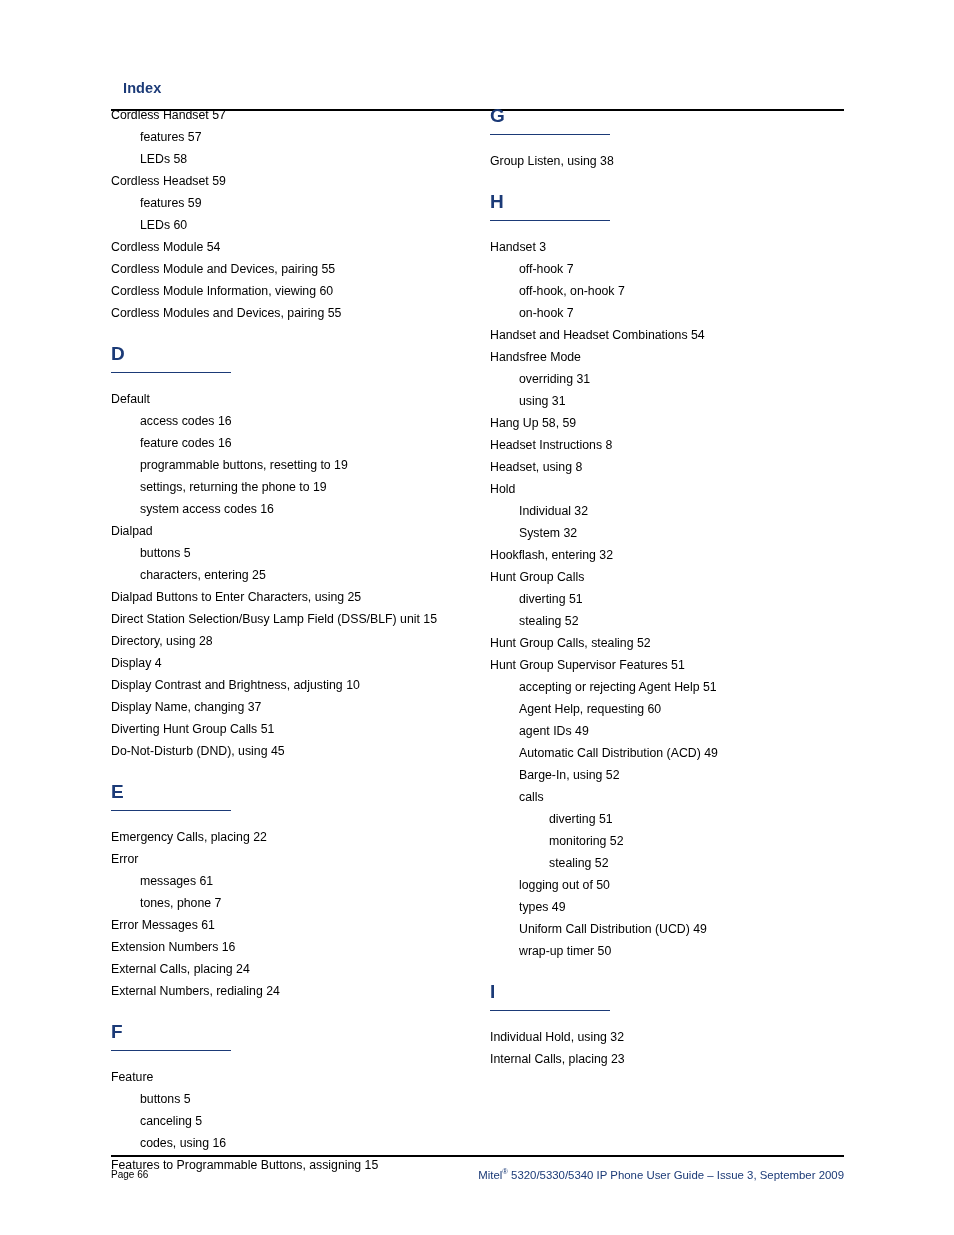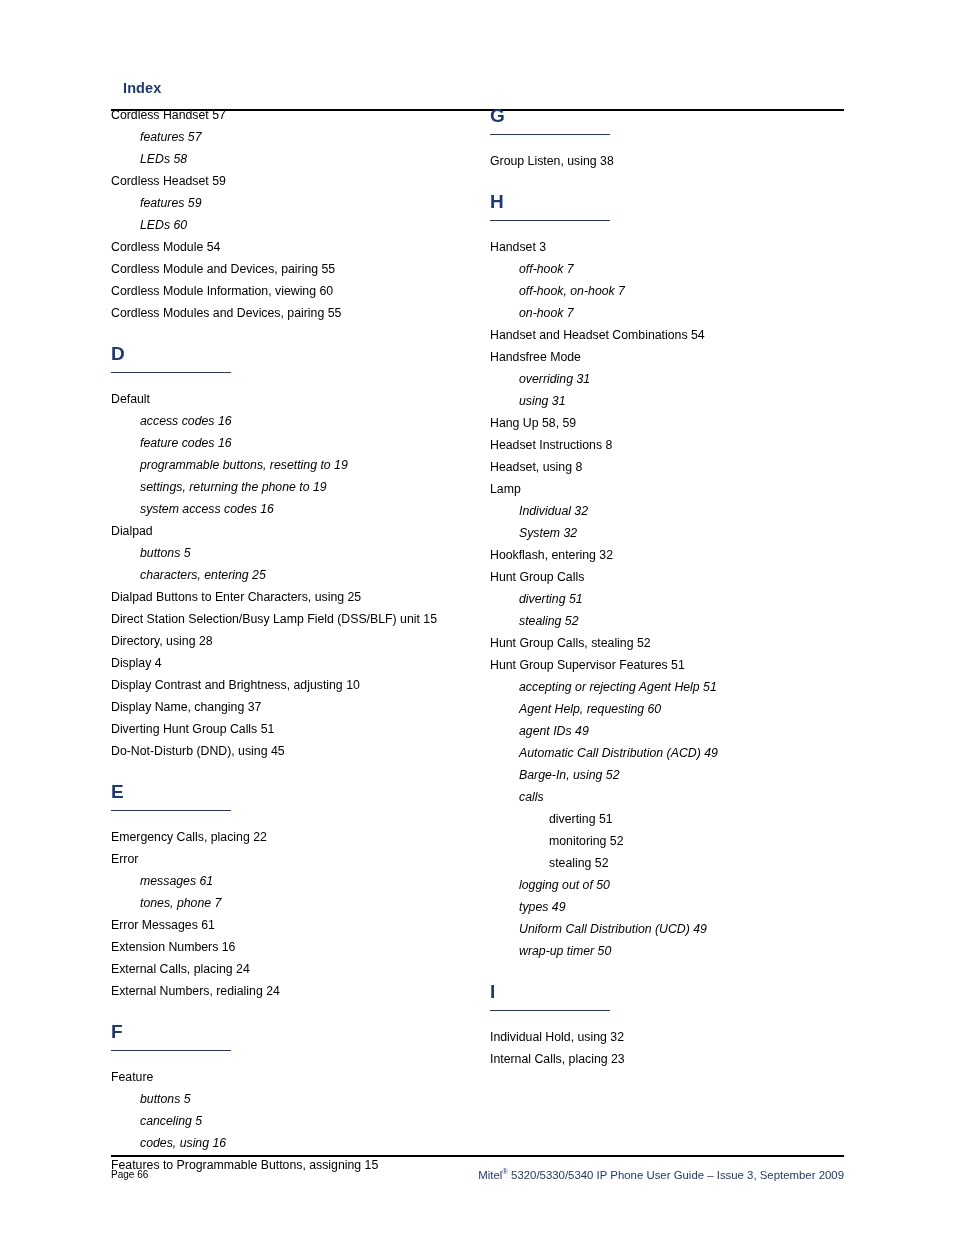--- a/index.html
+++ b/index.html
@@ -77,21 +77,21 @@
 
   
   .entry {
     font-size: 12.3px;
     line-height: 22px;
     color: #000000;
     white-space: nowrap;
     margin: 0;
   }
   .entry.lvl1 { padding-left: 0px; }
-  .entry.lvl2 { padding-left: 29px; font-style: italic; }
+  .entry.lvl2 { padding-left: 29px; }
   .entry.lvl3 { padding-left: 59px; }
 
   
   .gap-before-letter { height: 18px; }
   .gap-after-rule    { height: 15px; }
 
   
   .footer-rule {
     position: absolute;
     left: 111px;
@@ -219,21 +219,21 @@
       <div class="entry lvl2">off-hook  7</div>
       <div class="entry lvl2">off-hook, on-hook  7</div>
       <div class="entry lvl2">on-hook  7</div>
       <div class="entry lvl1">Handset and Headset Combinations  54</div>
       <div class="entry lvl1">Handsfree Mode</div>
       <div class="entry lvl2">overriding  31</div>
       <div class="entry lvl2">using  31</div>
       <div class="entry lvl1">Hang Up  58,  59</div>
       <div class="entry lvl1">Headset Instructions  8</div>
       <div class="entry lvl1">Headset, using  8</div>
-      <div class="entry lvl1">Lamp</div>
+      <div class="entry lvl1">Hold</div>
       <div class="entry lvl2">Individual  32</div>
       <div class="entry lvl2">System  32</div>
       <div class="entry lvl1">Hookflash, entering  32</div>
       <div class="entry lvl1">Hunt Group Calls</div>
       <div class="entry lvl2">diverting  51</div>
       <div class="entry lvl2">stealing  52</div>
       <div class="entry lvl1">Hunt Group Calls, stealing  52</div>
       <div class="entry lvl1">Hunt Group Supervisor Features  51</div>
       <div class="entry lvl2">accepting or rejecting Agent Help  51</div>
       <div class="entry lvl2">Agent Help, requesting  60</div>

